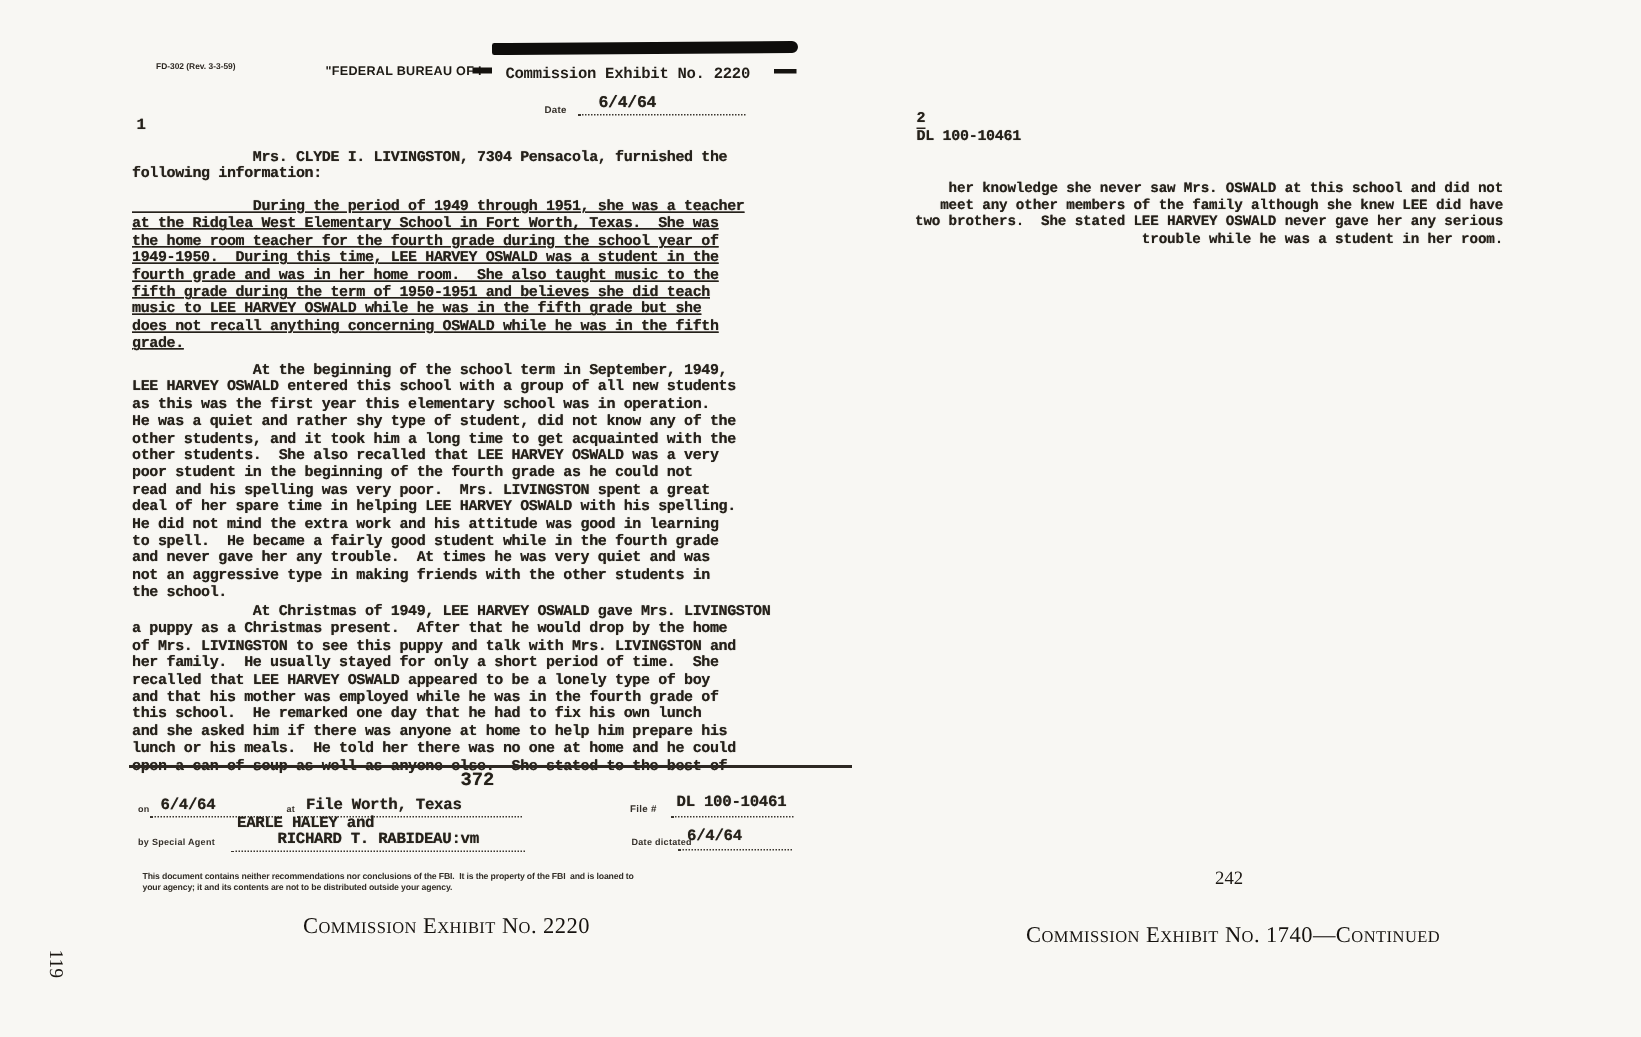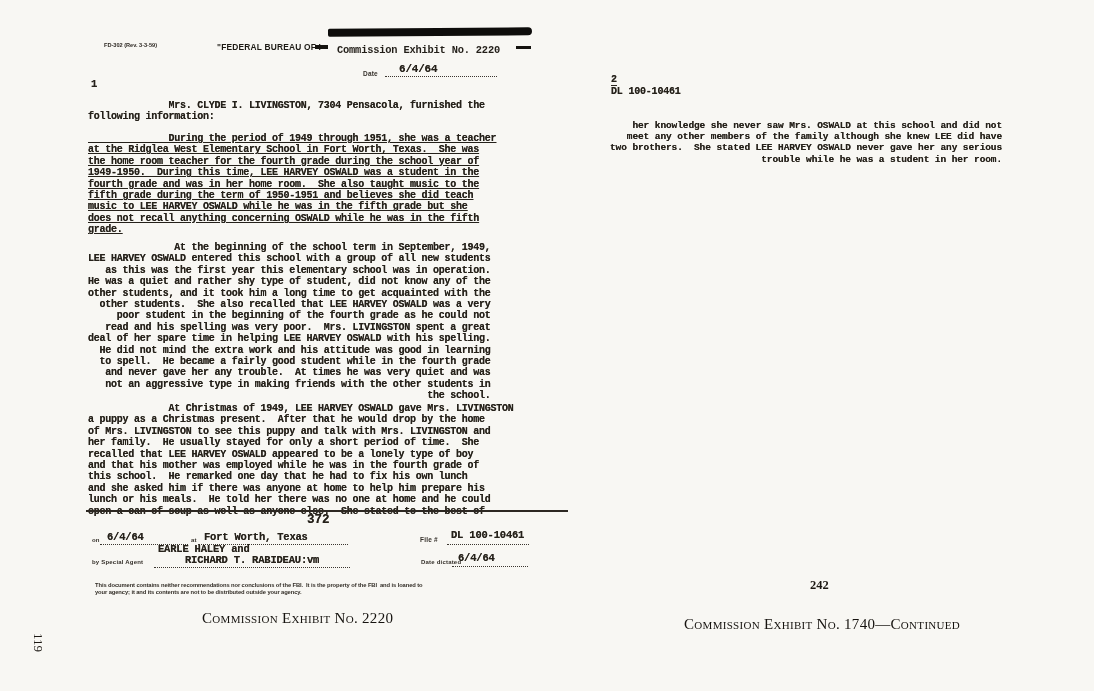--- a/index.html
+++ b/index.html
@@ -17,21 +17,21 @@
   .formlabel{font-family:"Liberation Sans",sans-serif;font-weight:700;
              font-size:6px;color:#35302a;letter-spacing:.2px;}
   .tiny{font-size:5.6px;font-weight:700;color:#2c2721;letter-spacing:0;}
   .dotline{height:0;border-bottom:1.6px dotted #3b362f;}
   .bar{background:#0e0d0b;border-radius:2px 5px 5px 2px;transform:rotate(-.4deg);}
   .cutoff{background:#15130f;}
   .serifcap{font-family:"Liberation Serif","DejaVu Serif",serif;
             font-variant:small-caps;color:#16130f;font-size:15px;
             letter-spacing:.3px;white-space:pre;}
   .seriffolio{font-family:"Liberation Serif","DejaVu Serif",serif;
-              color:#1c1813;font-size:12.5px;font-weight:bold;}
+              color:#1c1813;font-size:12.5px;}
   .bureau{font-weight:700;font-size:8.4px;color:#1d1a14;letter-spacing:.2px;
           white-space:pre;}
   .stamp{font-family:"Liberation Mono","DejaVu Sans Mono",monospace;
          font-weight:700;font-size:10.4px;color:#221e18;letter-spacing:-.2px;
          white-space:pre;}
   .disclaimer{font-family:"Liberation Sans",sans-serif;font-weight:700;
               font-size:5.8px;line-height:7.4px;color:#332e27;
               letter-spacing:-.1px;white-space:pre;}
   .rot90{transform:rotate(90deg);transform-origin:center center;
          font-family:"Liberation Serif","DejaVu Serif",serif;
@@ -67,21 +67,21 @@
     <div class="abs typed body-l" style="left:88px;top:133px;text-decoration:underline;">              During the period of 1949 through 1951, she was a teacher
 at the Ridglea West Elementary School in Fort Worth, Texas.  She was
 the home room teacher for the fourth grade during the school year of
 1949-1950.  During this time, LEE HARVEY OSWALD was a student in the
 fourth grade and was in her home room.  She also taught music to the
 fifth grade during the term of 1950-1951 and believes she did teach
 music to LEE HARVEY OSWALD while he was in the fifth grade but she
 does not recall anything concerning OSWALD while he was in the fifth
 grade.</div>
 
-    <div class="abs typed body-l" style="left:88px;top:242px;text-align:right;">              At the beginning of the school term in September, 1949,
+    <div class="abs typed body-l" style="left:88px;top:242px;">              At the beginning of the school term in September, 1949,
 LEE HARVEY OSWALD entered this school with a group of all new students
 as this was the first year this elementary school was in operation.
 He was a quiet and rather shy type of student, did not know any of the
 other students, and it took him a long time to get acquainted with the
 other students.  She also recalled that LEE HARVEY OSWALD was a very
 poor student in the beginning of the fourth grade as he could not
 read and his spelling was very poor.  Mrs. LIVINGSTON spent a great
 deal of her spare time in helping LEE HARVEY OSWALD with his spelling.
 He did not mind the extra work and his attitude was good in learning
 to spell.  He became a fairly good student while in the fourth grade
@@ -103,21 +103,21 @@
     <div class="abs" style="left:86px;top:510px;width:482px;height:0;
          border-bottom:2px solid #2d2822;"></div>
 
     <div class="abs typed" style="left:307px;top:513px;font-size:12.5px;">372</div>
 
     <div class="abs formlabel" style="left:92px;top:537px;">on</div>
     <div class="abs typed typed-val" style="left:107px;top:531px;">6/4/64</div>
     <div class="abs dotline" style="left:100px;top:544px;width:88px;"></div>
 
     <div class="abs formlabel" style="left:191px;top:537px;">at</div>
-    <div class="abs typed typed-val" style="left:204px;top:531px;">Fort Worth, Texas</div>
+    <div class="abs typed typed-val" style="left:204px;top:531px;">File Worth, Texas</div>
     <div class="abs dotline" style="left:198px;top:544px;width:150px;"></div>
 
     <div class="abs formlabel" style="left:420px;top:536px;font-size:6.5px;">File #</div>
     <div class="abs typed typed-val" style="left:451px;top:529px;">DL 100-10461</div>
     <div class="abs dotline" style="left:447px;top:544px;width:82px;"></div>
 
     <div class="abs typed typed-val" style="left:158px;top:543px;">EARLE HALEY and</div>
 
     <div class="abs formlabel" style="left:92px;top:559px;">by Special Agent</div>
     <div class="abs typed typed-val" style="left:157px;top:554px;margin-left:28px;">RICHARD T. RABIDEAU:vm</div>

